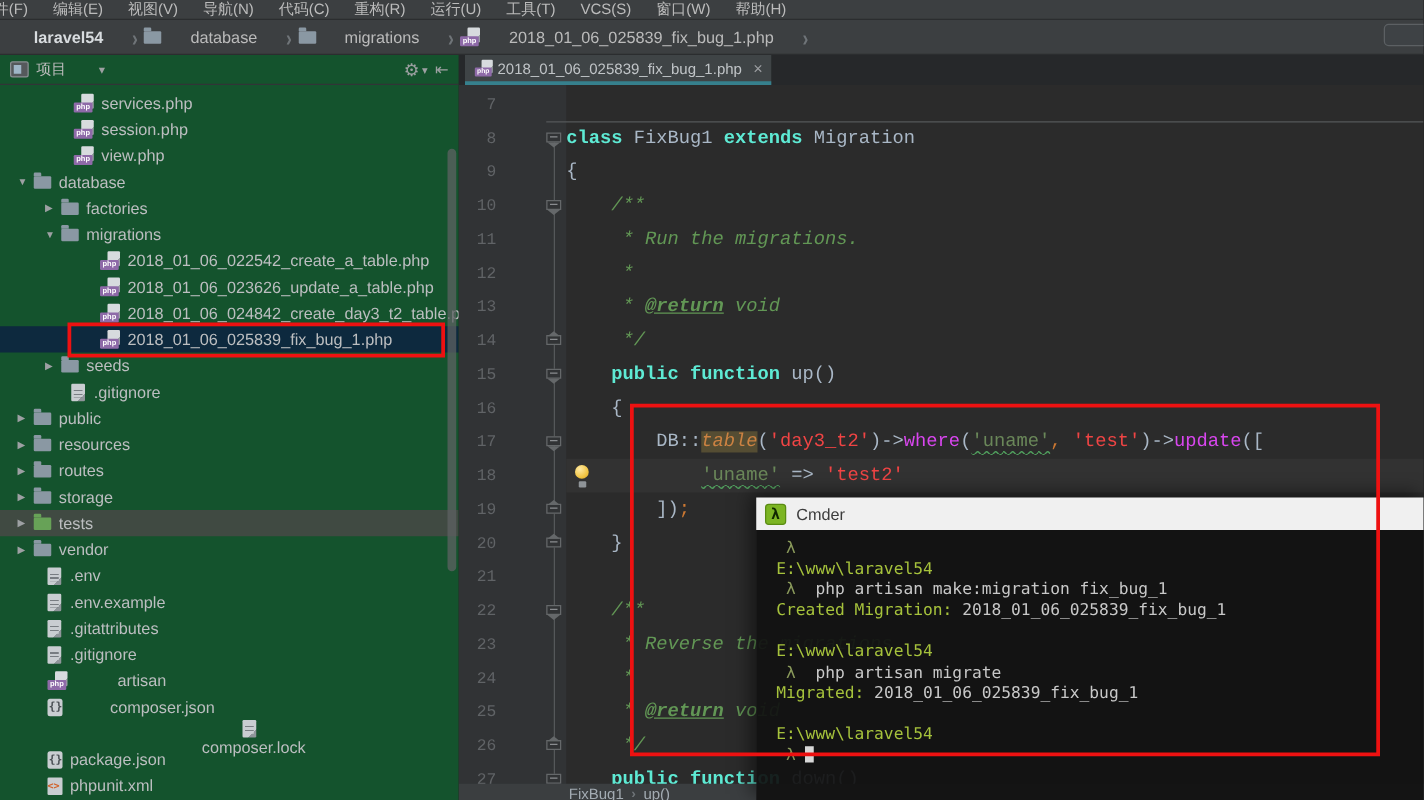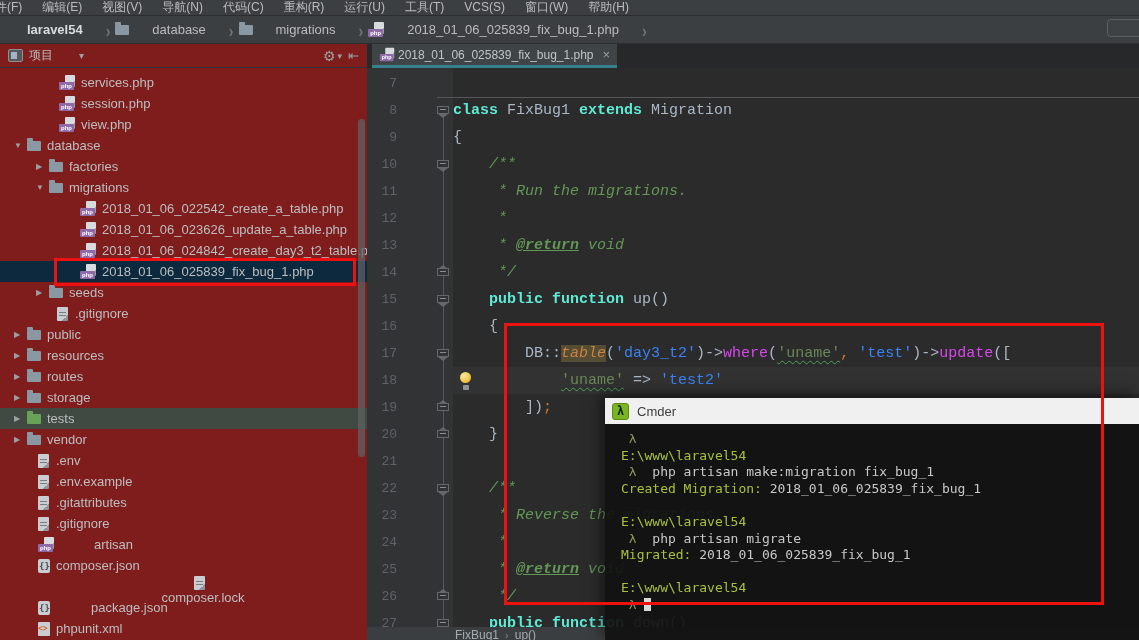--- a/index.html
+++ b/index.html
@@ -44,21 +44,21 @@
                  background:#c9cdd1; border-radius:2px; }
   .icon-json::before { content:"{}"; position:absolute; left:1px; top:1px; font:bold 9px/12px "DejaVu Sans Mono",monospace; color:#4a4f54; }
   .icon-xml { position:relative; width:12px; height:14px; margin-right:5px; flex:none; display:inline-block;
                  background:#c9cdd1; border-radius:1px; }
   .icon-xml::before { content:"<>"; position:absolute; left:0px; top:1px; font:bold 8px/12px "DejaVu Sans Mono",monospace; color:#d2622a; }
   .proj-icon { position:relative; width:15px; height:13px; background:#55595c; border:1px solid #8b9094;
                border-radius:2px; margin-right:6px; flex:none; }
   .proj-icon::before { content:""; position:absolute; left:2px; top:2px; width:6px; height:7px; background:#9fb6c8; }
 
   
-  #panel { position:absolute; left:0; top:44px; width:367px; bottom:0; background:#7f1d1d; }
+  #panel { position:absolute; left:0; top:44px; width:367px; bottom:0; background:#14532d; }
   #panel-header { height:24px; border-bottom:1px solid #313437; display:flex; align-items:center;
                   padding:0 8px; color:#bbbbbb; font-size:12px; }
   #panel-header .dd { color:#9da0a2; margin-left:26px; font-size:10px; }
   #panel-header .right { margin-left:auto; display:flex; align-items:center; gap:6px; color:#9da0a2; }
   #panel-header .gear { font-size:14px; }
   #panel-header .gear-dd { font-size:9px; margin-left:-4px; }
   #panel-header .hide { font-size:13px; }
   #tree { position:absolute; left:0; top:24px; right:0; bottom:0; overflow:hidden; padding-top:4px; }
   .tree-row { height:21px; display:flex; align-items:center; font-size:13px; color:#bcbec0; white-space:nowrap; }
   .tree-row.band { background:#404a42; }
@@ -90,21 +90,21 @@
               border-left:5px solid transparent; border-right:5px solid transparent; border-bottom:4px solid #65686a; }
   #sep { position:absolute; left:70px; right:0; top:29px; height:1px; background:#55585a; }
   #curline { position:absolute; left:86px; right:0; top:299px; height:27px; background:#323232; }
   #code { position:absolute; left:86px; top:2px; right:0; }
   .code-line { height:27px; line-height:27px; white-space:pre;
                font:15px/27px "Liberation Mono",monospace; color:#a9b7c6; }
   .cd-k { color:#5eead4; font-weight:bold; }
   .cd-d { color:#a9b7c6; }
   .cd-c { color:#629755; font-style:italic; }
   .cd-ct { color:#629755; font-style:italic; font-weight:bold; text-decoration:underline; }
-  .cd-s { color:#3b82f6; }
+  .cd-s { color:#ef4444; }
   .cd-su { color:#6a8759; text-decoration:underline wavy #4f9e5c 1px; text-underline-offset:3px; }
   .cd-m { color:#d946ef; }
   .cd-mh { color:#cc8242; font-style:italic; background:#554d33; }
   .cd-p { color:#cc7832; }
   #bulb { position:absolute; left:92px; top:304px; width:13px; height:18px; }
   #bulb::before { content:""; position:absolute; top:0; left:1px; width:11px; height:11px; border-radius:50%;
               background:radial-gradient(circle at 35% 30%, #ffeaa4, #f0c23e 65%, #cf9a26); }
   #bulb::after { content:""; position:absolute; bottom:0; left:4px; width:6px; height:5px;
               background:#8f9498; border-radius:1px; }
   #editor-breadcrumb { position:absolute; left:0; right:0; bottom:0; height:13px; background:#3b3e40;
@@ -275,29 +275,29 @@
           <span class="tree-label">.gitattributes</span>
         </div>
         <div class="tree-row" style="padding-left: 38px;">
           <span class="icon-file"></span>
           <span class="tree-label">.gitignore</span>
         </div>
         <div class="tree-row" style="padding-left: 38px; gap: 34px;">
           <span class="icon-php"></span>
           <span class="tree-label">artisan</span>
         </div>
-        <div class="tree-row" style="padding-left: 38px;">
+        <div class="tree-row" style="padding-left: 38px; gap: 32px;">
           <span class="icon-json"></span>
           <span class="tree-label">composer.json</span>
         </div>
         <div class="tree-row" style="padding-left: 38px; flex-direction: column;">
           <span class="icon-file"></span>
           <span class="tree-label">composer.lock</span>
         </div>
-        <div class="tree-row" style="padding-left: 38px; gap: 35px;">
+        <div class="tree-row" style="padding-left: 38px;">
           <span class="icon-json"></span>
           <span class="tree-label">package.json</span>
         </div>
         <div class="tree-row" style="padding-left: 38px; align-items: center;">
           <span class="icon-xml"></span>
           <span class="tree-label">phpunit.xml</span>
         </div>
       </div>
     <div id="tree-scrollbar"></div>
   </div>

